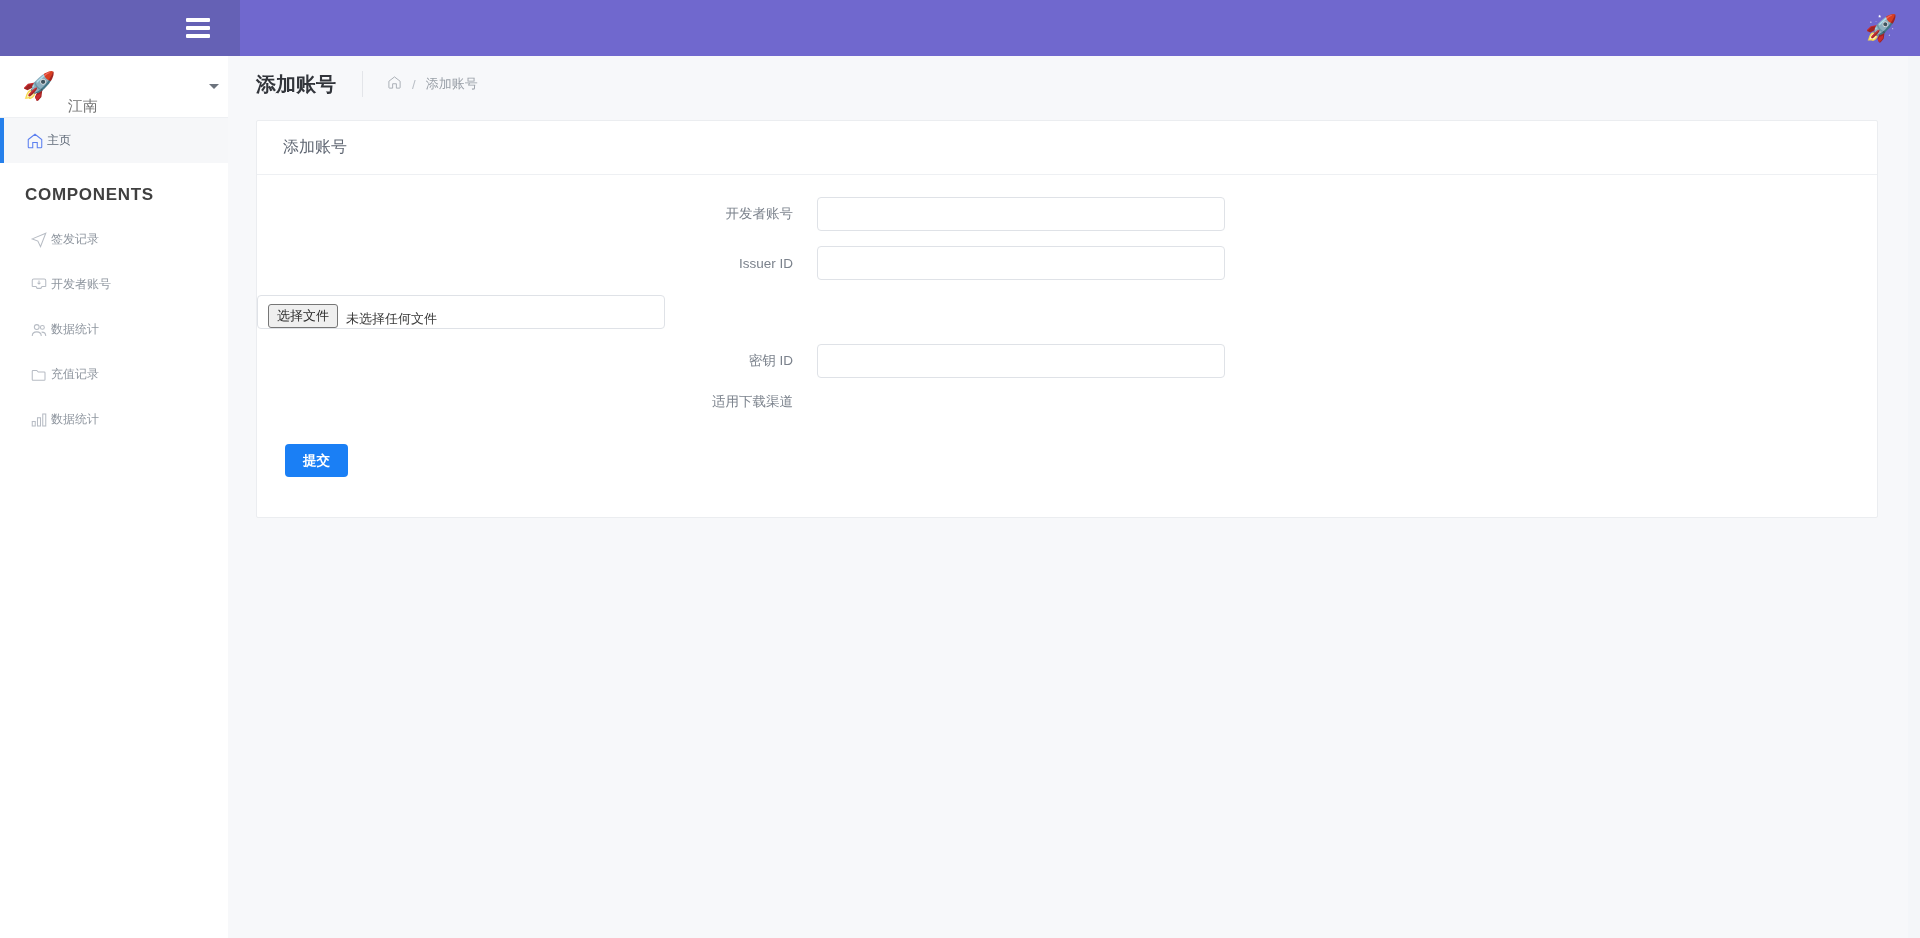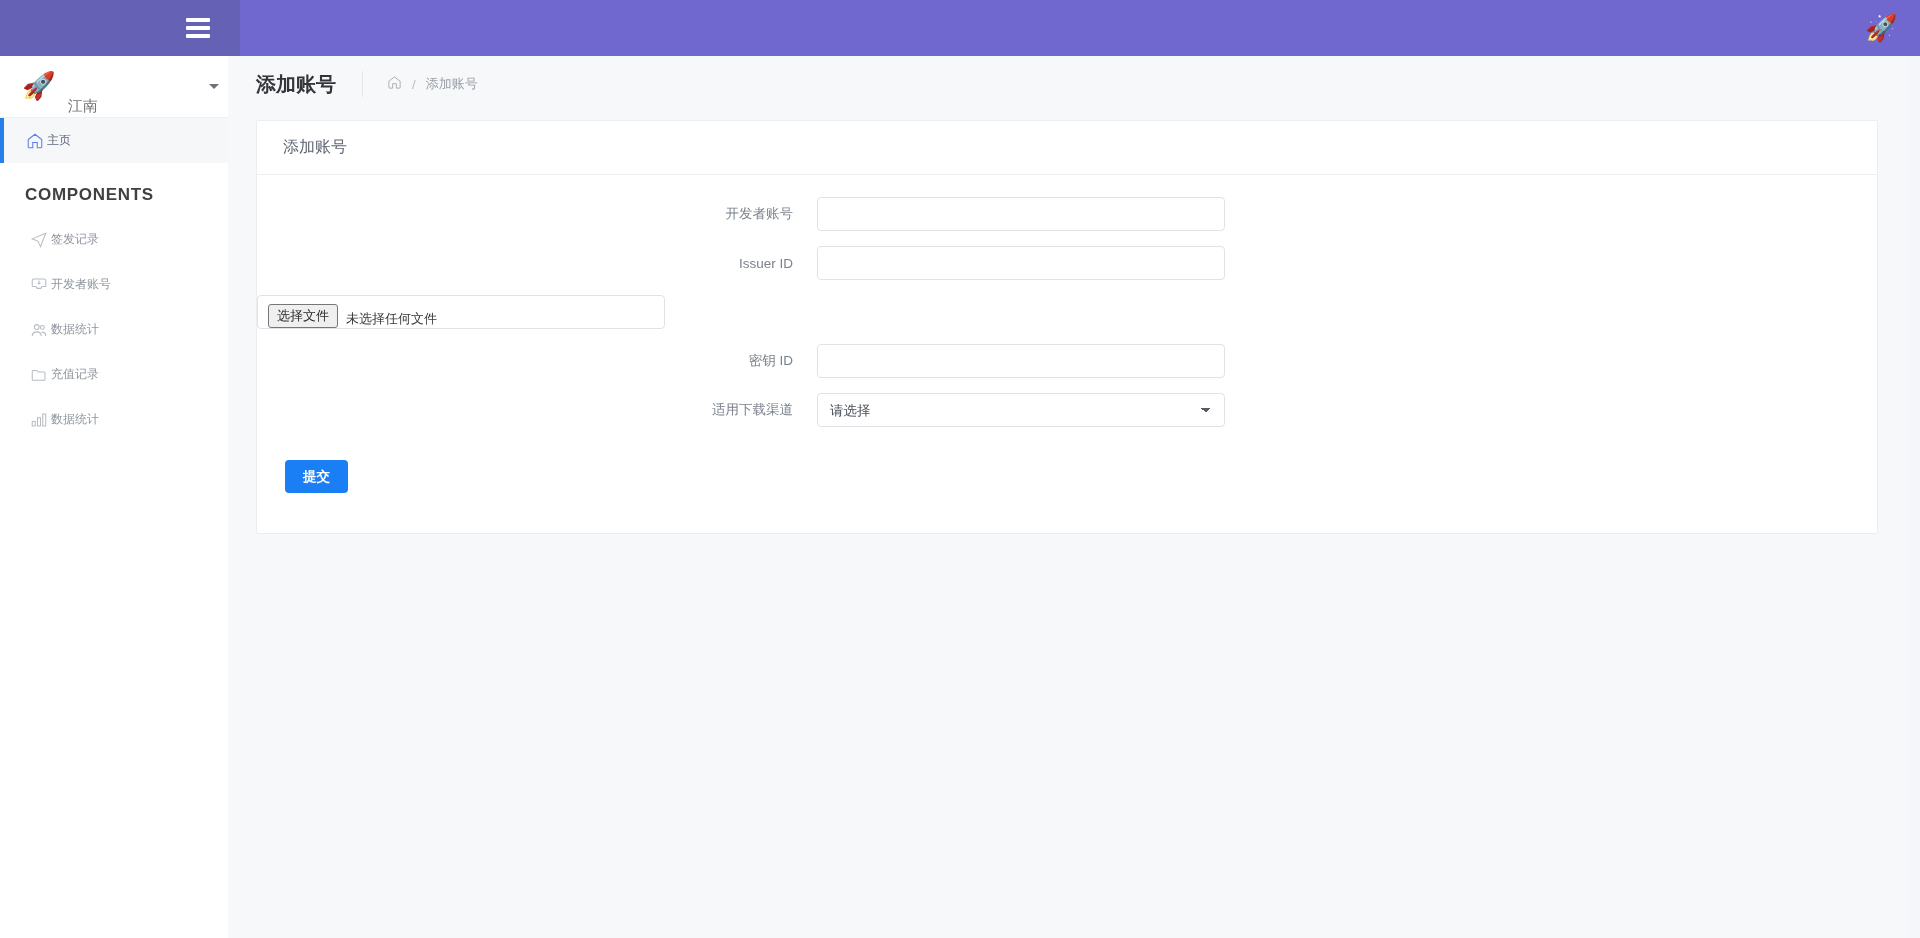--- a/index.html
+++ b/index.html
@@ -277,23 +277,20 @@
           </div>
         </div>
 
         <div class="form-row">
           <div class="form-label">密钥 ID</div>
           <input class="form-control" type="text" value="" style="">
         </div>
 
         <div class="form-row">
           <div class="form-label">适用下载渠道</div>
-          <select class="form-control">
-            <option>请选择</option>
-          </select>
         </div>
 
         <div class="submit-wrap">
           <button class="btn-primary" type="button">提交</button>
         </div>
 
       </div>
     </div>
   </div>
 </div>

